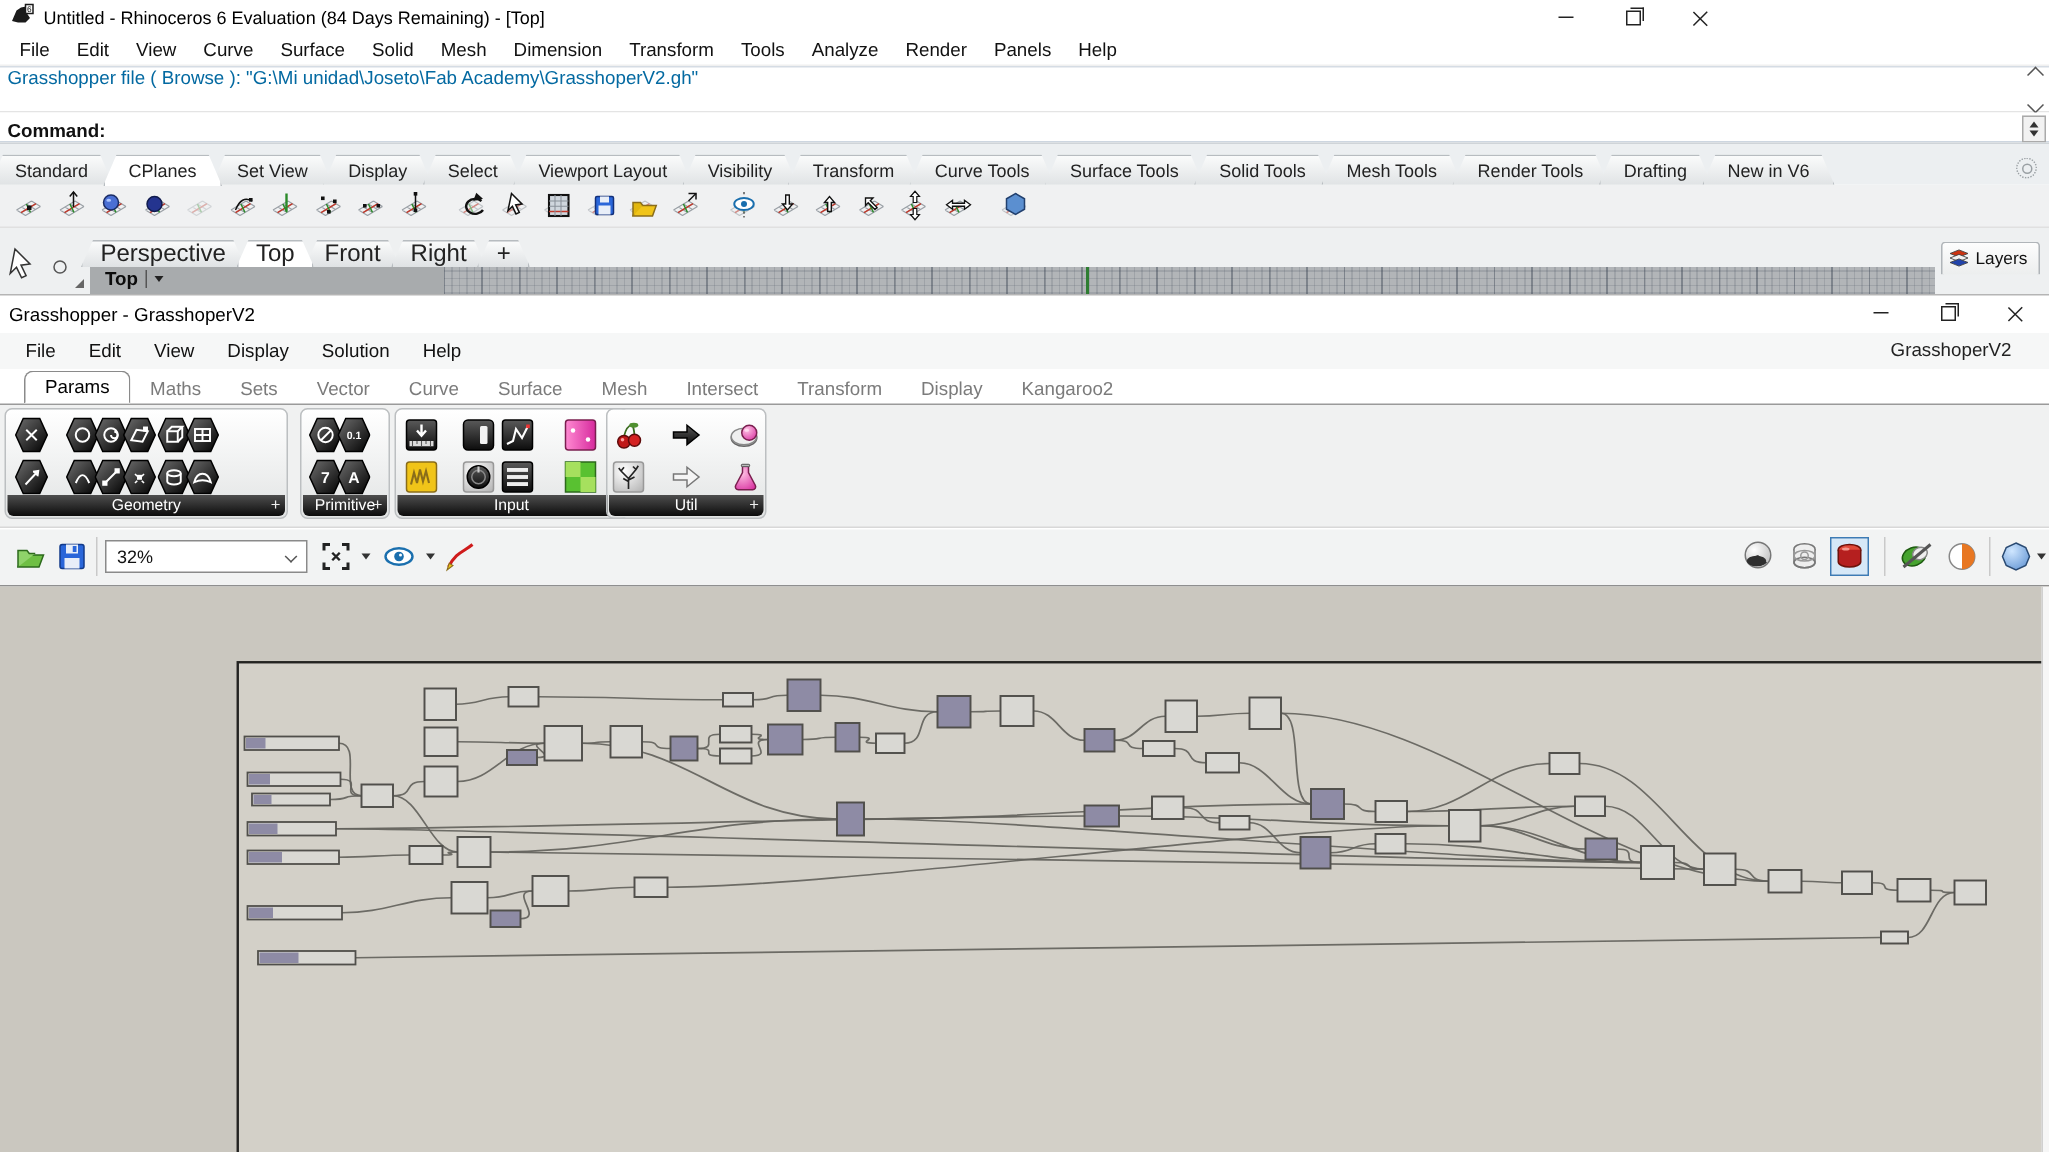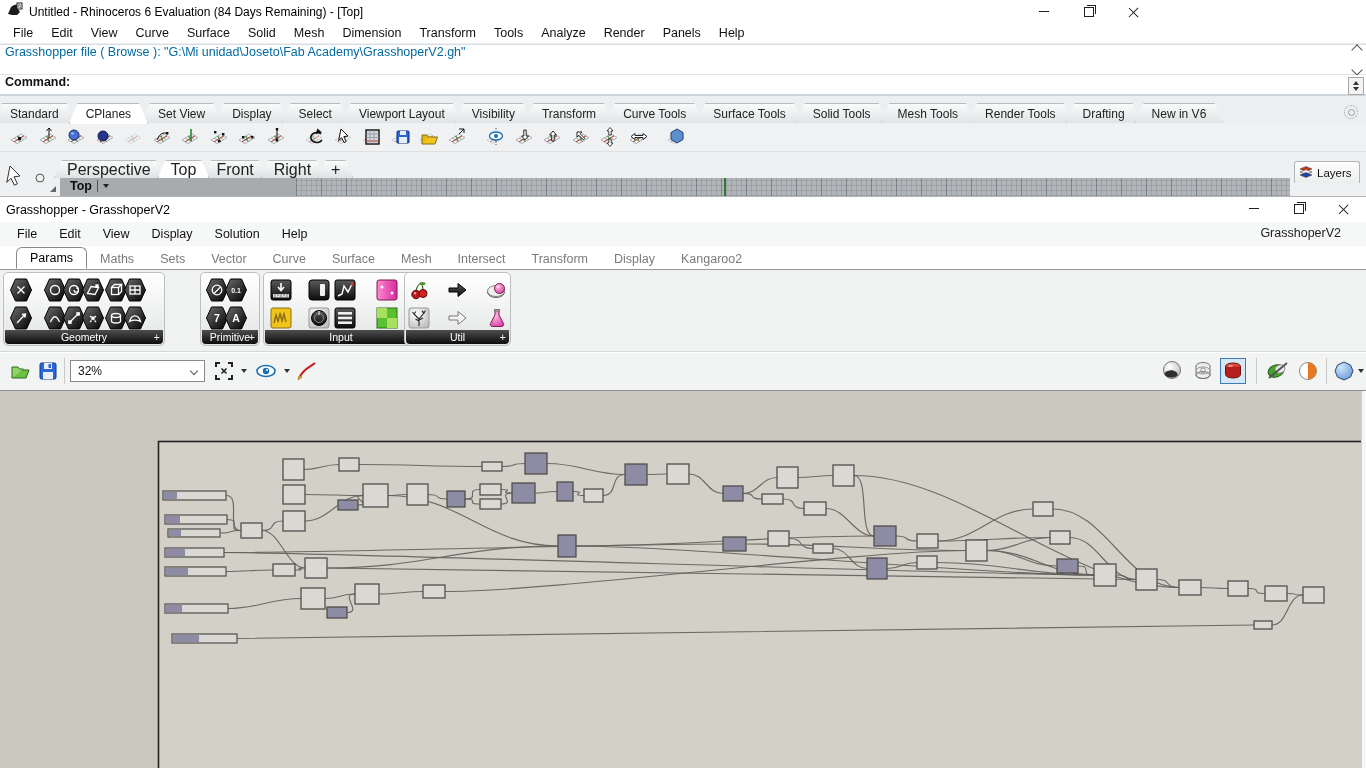--- a/index.html
+++ b/index.html
@@ -24,21 +24,21 @@
   .r-menu{left:0;top:23px;width:1366px;height:21px;background:#fff;display:flex;align-items:center;padding-left:4px;border-bottom:1px solid #f0f0f0;box-sizing:border-box;}
   .r-menu span{padding:2px 9px;font-size:12.5px;}
 
   
   .cmd-hist{left:0;top:44px;width:1366px;height:31px;background:#fff;border-top:1px solid #d5dce4;border-bottom:1px solid #e4e4e4;box-sizing:border-box;}
   .cmd-hist .line{height:15px;line-height:15px;padding-left:5px;font-size:12.5px;white-space:pre;color:#0369a1;}
   .scrollcol{position:absolute;right:2px;top:1px;width:15px;height:28px;display:flex;flex-direction:column;justify-content:space-between;align-items:center;}
   .chev{width:7px;height:7px;border-left:1.4px solid #555;border-top:1.4px solid #555;display:block;}
   .chev.up{transform:rotate(45deg);} .chev.dn{transform:rotate(225deg);}
   .chev.sm{width:5px;height:5px;}
-  .cmd-line{left:0;top:75px;width:1366px;height:20px;background:#fff;border-bottom:1px solid #cdd6e0;box-sizing:border-box;display:flex;align-items:flex-start;}
+  .cmd-line{left:0;top:75px;width:1366px;height:20px;background:#fff;border-bottom:1px solid #cdd6e0;box-sizing:border-box;display:flex;align-items:flex-end;}
   .cmd-line .lab{font-weight:bold;padding-left:5px;font-size:12.5px;}
   .spin{position:absolute;right:2px;top:2px;width:14px;height:16px;border:1px solid #aaa;background:#f2f2f2;display:flex;flex-direction:column;align-items:center;justify-content:space-evenly;}
   .tri-up{width:0;height:0;border-left:3.5px solid transparent;border-right:3.5px solid transparent;border-bottom:4px solid #333;}
   .tri-dn{width:0;height:0;border-left:3.5px solid transparent;border-right:3.5px solid transparent;border-top:4px solid #333;}
 
   
   .r-tabs{left:0;top:95px;width:1366px;height:28px;background:#eceff1;border-top:1px solid #cfd4d8;box-sizing:border-box;}
   .r-tabs .tab{position:relative;display:inline-block;margin-left:-7px;padding:3px 16px 3px 16px;font-size:12px;color:#222;
      background:linear-gradient(#fafbfb,#dfe2e4);border:1px solid #b7bcc0;border-bottom:none;
      clip-path:polygon(9px 0,calc(100% - 9px) 0,100% 100%,0 100%);top:7px;line-height:14px;}
@@ -469,21 +469,21 @@
     <span>File</span>
         <span>Edit</span>
         <span>View</span>
         <span>Display</span>
         <span>Solution</span>
         <span>Help</span>
         <span class="gh-doc" style="position:absolute;">GrasshoperV2</span>
       </div>
     <div class="gh-tabs" id="gh-tabs"><span class="tab active">Params</span><span class="tab">Maths</span><span class="tab">Sets</span><span class="tab">Vector</span><span class="tab">Curve</span><span class="tab">Surface</span><span class="tab">Mesh</span><span class="tab">Intersect</span><span class="tab">Transform</span><span class="tab">Display</span><span class="tab">Kangaroo2</span></div>
     <div class="gh-palette" id="gh-palette">
-        <div class="pgroup" style="left: 3px; width: 162px;">
+        <div class="pgroup" style="left: 3px; width: 189px;">
           <span class="picon" style="left: 6px; top: 5px;"><svg width="22" height="24" viewBox="0 0 22 24">
               <polygon points="5.5,1 16.5,1 21.5,12 16.5,23 5.5,23 0.5,12" fill="url(#hexg)" stroke="#000"></polygon>
               <g stroke="#fff" fill="none" stroke-width="1.3">
                 <path d="M7.5 8.5 L14.5 15.5 M14.5 8.5 L7.5 15.5"></path>
               </g>
             </svg></span>
           <span class="picon" style="left: 40px; top: 5px;"><svg width="22" height="24" viewBox="0 0 22 24">
               <polygon points="5.5,1 16.5,1 21.5,12 16.5,23 5.5,23 0.5,12" fill="url(#hexg)" stroke="#000"></polygon>
               <g stroke="#fff" fill="none" stroke-width="1.3">
                 <circle cx="11" cy="12" r="4.5"></circle>

